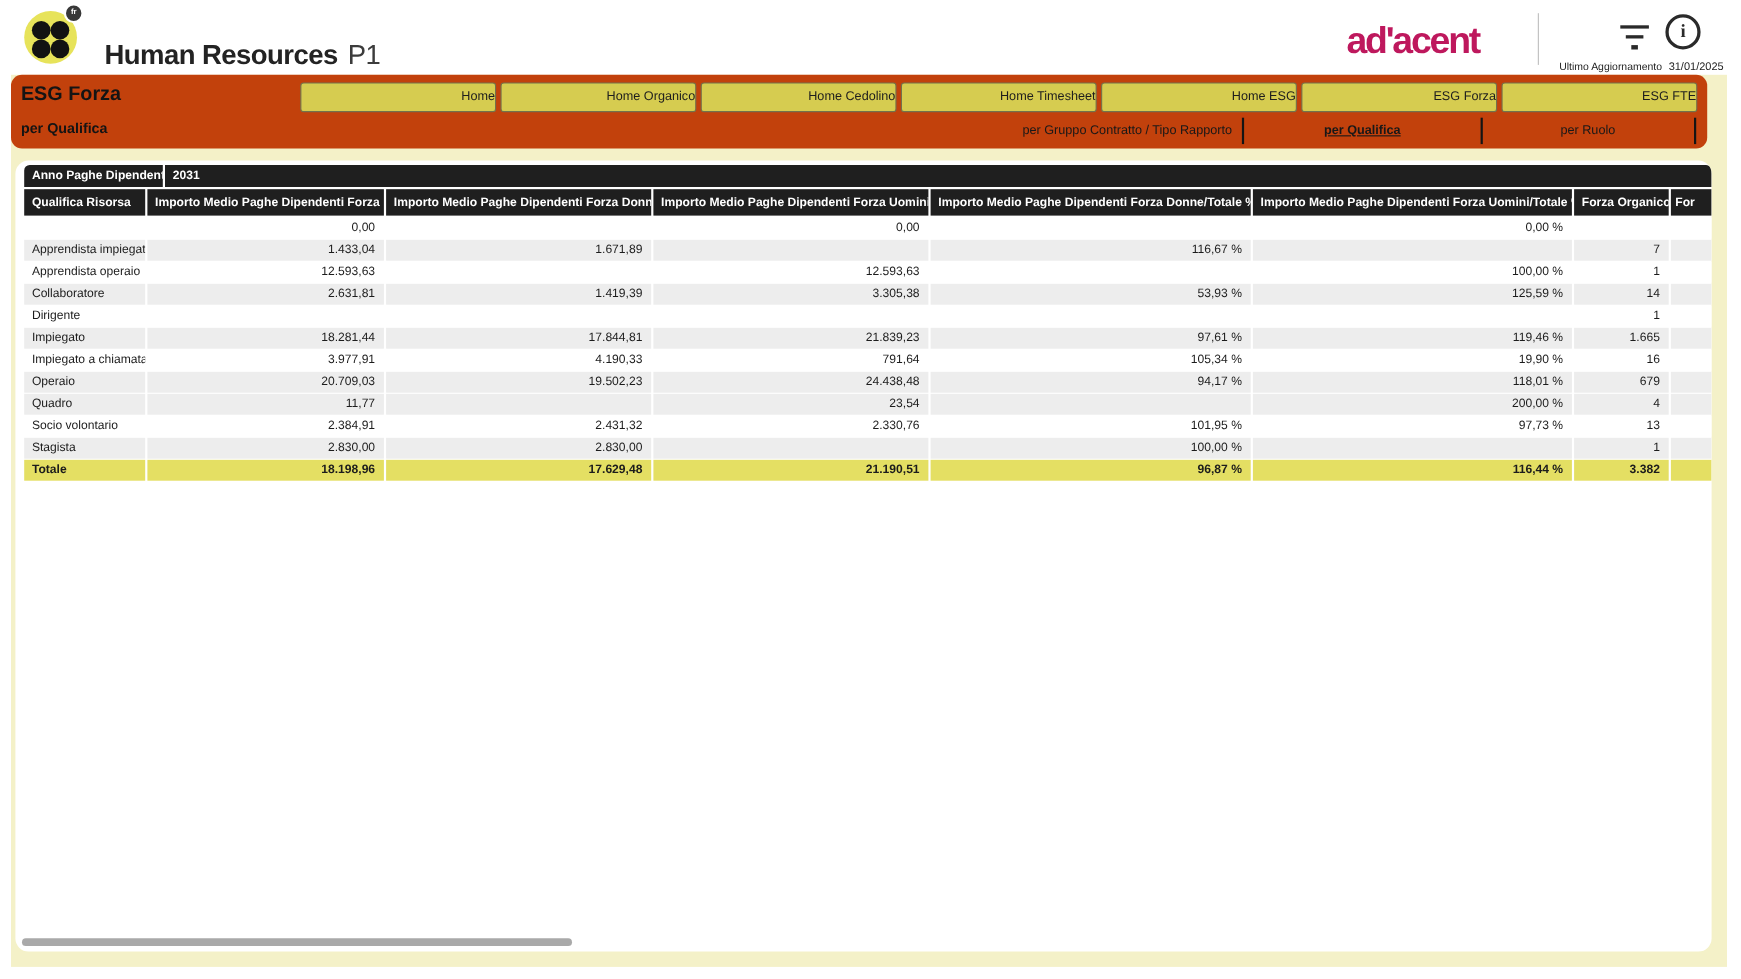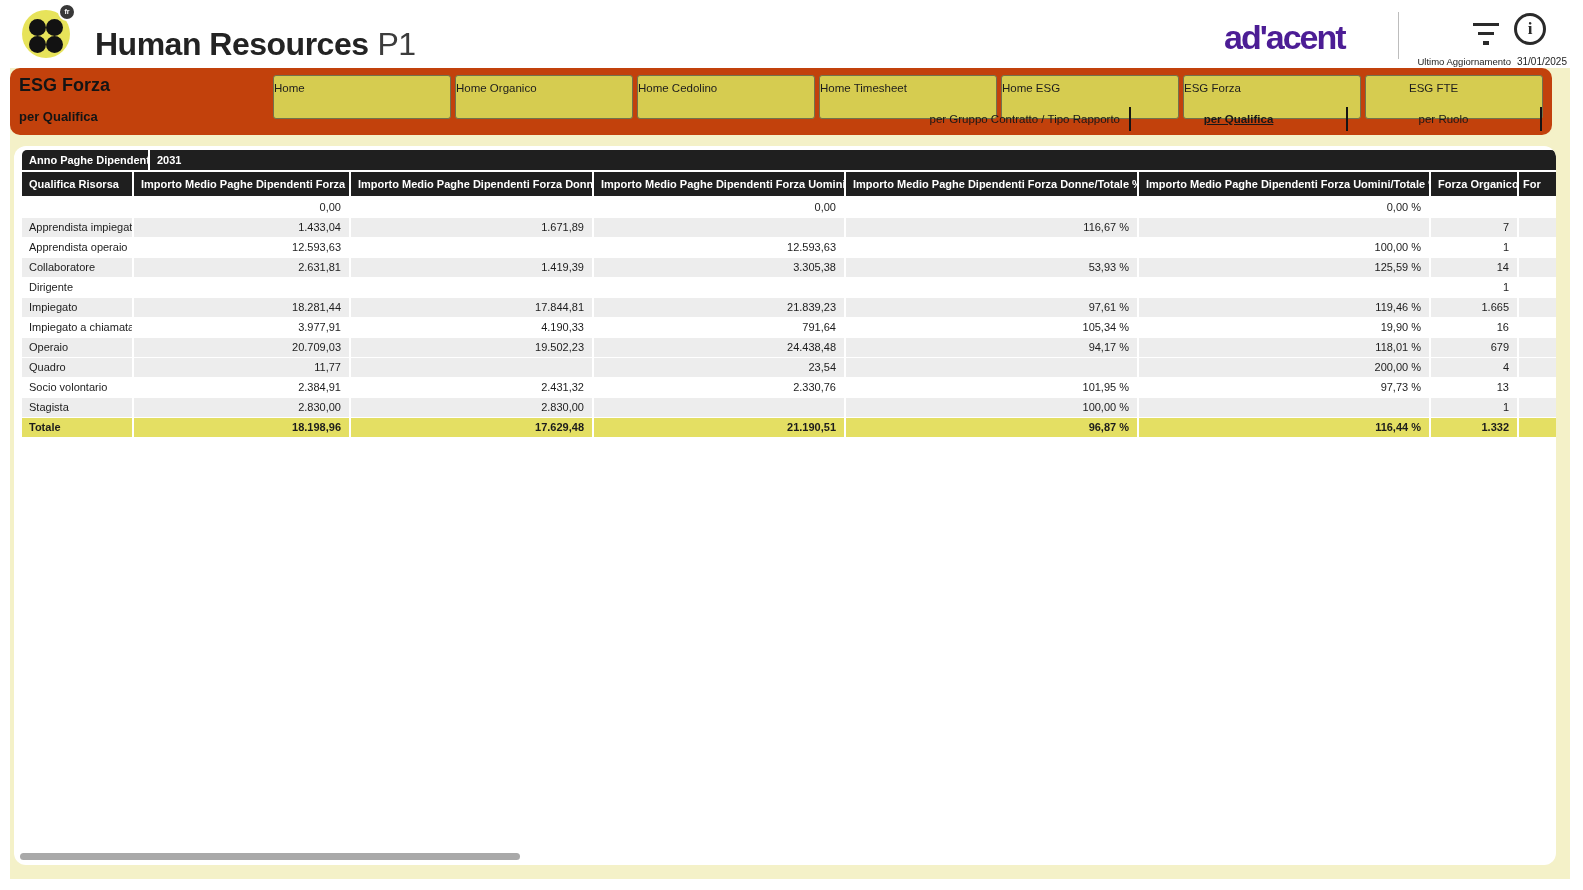--- a/index.html
+++ b/index.html
@@ -5,43 +5,43 @@
   * { margin:0; padding:0; box-sizing:border-box; }
   html,body { width:1583px; height:890px; }
   body { position:relative; background:#ffffff; font-family:"Liberation Sans",sans-serif; overflow:hidden; color:#1c1c1c; }
 
   
   .top-header { position:absolute; left:0; top:0; width:1583px; height:68px; background:#fff; }
   .logo-wrap { position:absolute; left:22px; top:3px; width:56px; height:60px; }
   .logo-circle { position:absolute; left:0; top:7px; width:48px; height:48px; border-radius:50%; background:#e7e35a; }
   .logo-dot { position:absolute; width:17px; height:17px; border-radius:50%; background:#121212; }
   .logo-badge { position:absolute; left:36px; top:0; width:18px; height:18px; border-radius:50%; background:#383838; border:2px solid #fff; color:#fff; font-size:7px; font-weight:700; text-align:center; line-height:14px; }
-  .app-title { position:absolute; left:95px; top:26px; font-size:32px; letter-spacing:-0.5px; color:#232323; white-space:nowrap; }
+  .app-title { position:absolute; left:95px; top:36px; font-size:25px; letter-spacing:-0.5px; color:#232323; white-space:nowrap; }
   .app-title .t-main { font-weight:700; }
   .app-title .t-suffix { font-weight:400; color:#3c3c3c; margin-left:9px; }
-  .brand { position:absolute; left:1224px; top:18px; font-size:34px; font-weight:800; letter-spacing:-2px; color:#4c1d95; }
+  .brand { position:absolute; left:1224px; top:18px; font-size:34px; font-weight:800; letter-spacing:-2px; color:#be185d; }
   .hdr-divider { position:absolute; left:1398px; top:12px; width:1px; height:47px; background:#bdbdbd; }
   .filter-icon { position:absolute; left:1472px; top:23px; width:28px; height:24px; cursor:pointer; }
   .filter-icon span { position:absolute; background:#2a2a2a; height:3px; }
   .f1 { left:1px; top:0; width:26px; }
   .f2 { left:6px; top:9px; width:16px; }
   .f3 { left:11px; top:18px; width:6px; height:4px !important; }
   .info-icon { position:absolute; left:1514px; top:13px; width:32px; height:32px; border:3px solid #2a2a2a; border-radius:50%; color:#2a2a2a; font-size:17px; font-weight:700; font-family:"Liberation Serif",serif; text-align:center; line-height:26px; cursor:pointer; }
   .update { position:absolute; right:16px; top:51px; white-space:nowrap; color:#232323; }
   .update .u-label { font-size:9.5px; }
   .update .u-value { font-size:10px; margin-left:6px; }
 
   
   .canvas { position:absolute; left:10px; top:68px; width:1560px; height:811px; background:#f4f1c8; }
 
   
   .banner { position:absolute; left:0; top:0; width:1542px; height:67px; background:#c2410c;border-radius:10px; }
   .banner-title { position:absolute; left:9px; top:7px; font-size:18px; font-weight:700; color:#141414; }
   .banner-subtitle { position:absolute; left:9px; top:41px; font-size:13px; font-weight:700; color:#141414; }
-  .nav-btn { position:absolute; top:7px; width:178px; height:44px; background:#d6cc50; border:1px solid #72724c; border-radius:3px; font-size:11.5px; color:#1d1d1d; text-align:left; line-height:25px; cursor:pointer; overflow:hidden; white-space:nowrap; }
+  .nav-btn { position:absolute; top:7px; width:178px; height:27px; background:#d6cc50; border:1px solid #72724c; border-radius:3px; font-size:11.5px; color:#1d1d1d; text-align:right; line-height:25px; cursor:pointer; overflow:hidden; white-space:nowrap; }
   .sub-tab { position:absolute; top:39px; height:24px; line-height:24px; font-size:11.5px; color:#181818; cursor:pointer; white-space:nowrap; }
   .st1 { left:780px; width:330px; text-align:right; }
   .st2 { left:1122px; width:213px; text-align:center; font-weight:700; text-decoration:underline; }
   .st3 { left:1338px; width:191px; text-align:center; }
   .tab-bar { position:absolute; top:39px; width:2px; height:24px; background:#141414; }
   .tb1 { left:1119px; } .tb2 { left:1336px; } .tb3 { left:1530px; }
 
   
   .card { position:absolute; left:4px; top:78px; width:1542px; height:719px; background:#ffffff; border-radius:12px; overflow:hidden; }
   .tbl { position:absolute; left:8px; top:4px; width:1534px; }
@@ -254,21 +254,21 @@
         <div class="dcell c8"></div>
       </div>
 
       <div class="drow total">
         <div class="dcell lab c1">Totale</div>
         <div class="dcell num c2">18.198,96</div>
         <div class="dcell num c3">17.629,48</div>
         <div class="dcell num c4">21.190,51</div>
         <div class="dcell num c5">96,87 %</div>
         <div class="dcell num c6">116,44 %</div>
-        <div class="dcell num c7">1.332</div>
+        <div class="dcell num c7">3.382</div>
         <div class="dcell c8"></div>
       </div>
 
     </div>
 
     <div class="hscroll"></div>
   </div>
 
 </div>
 

